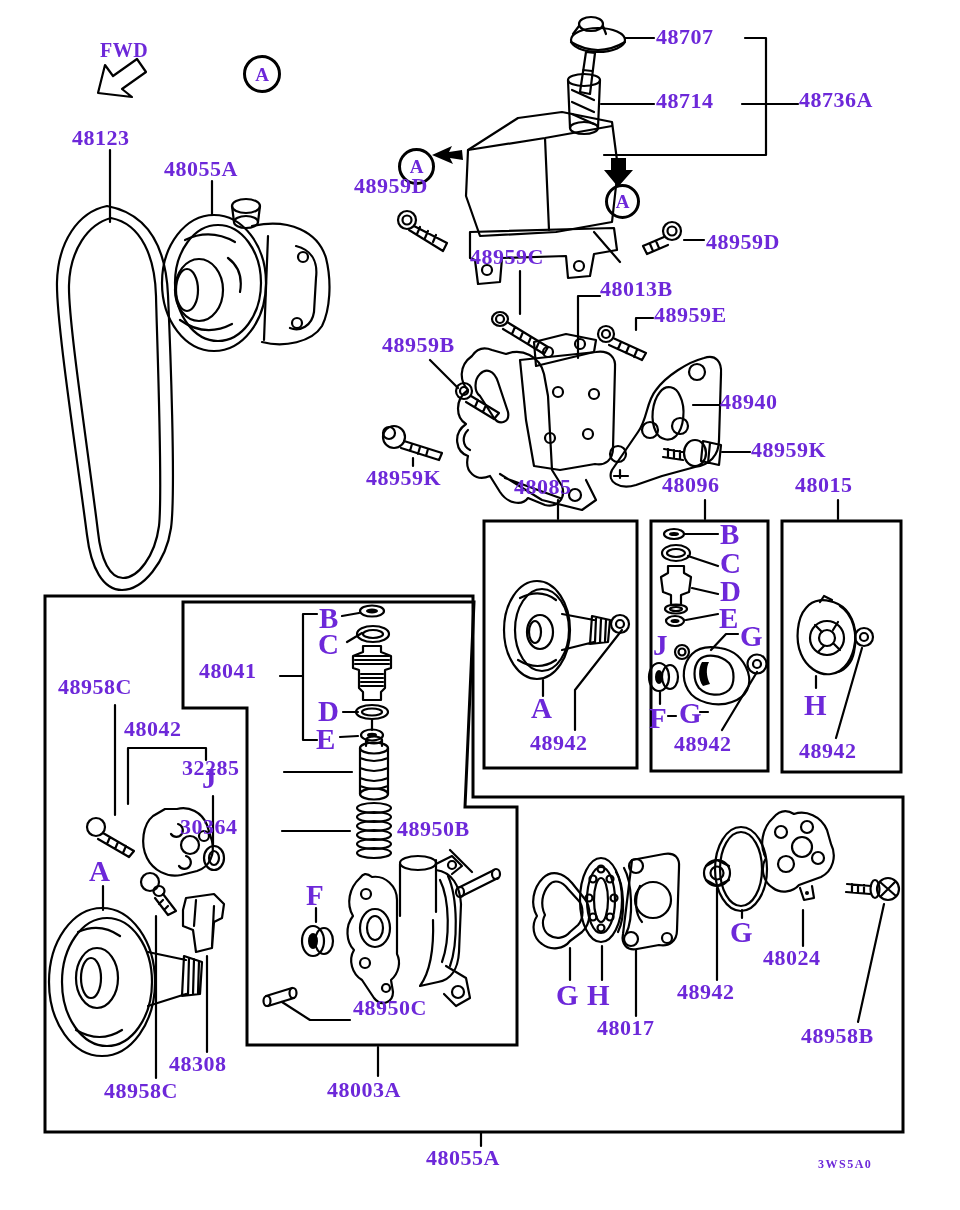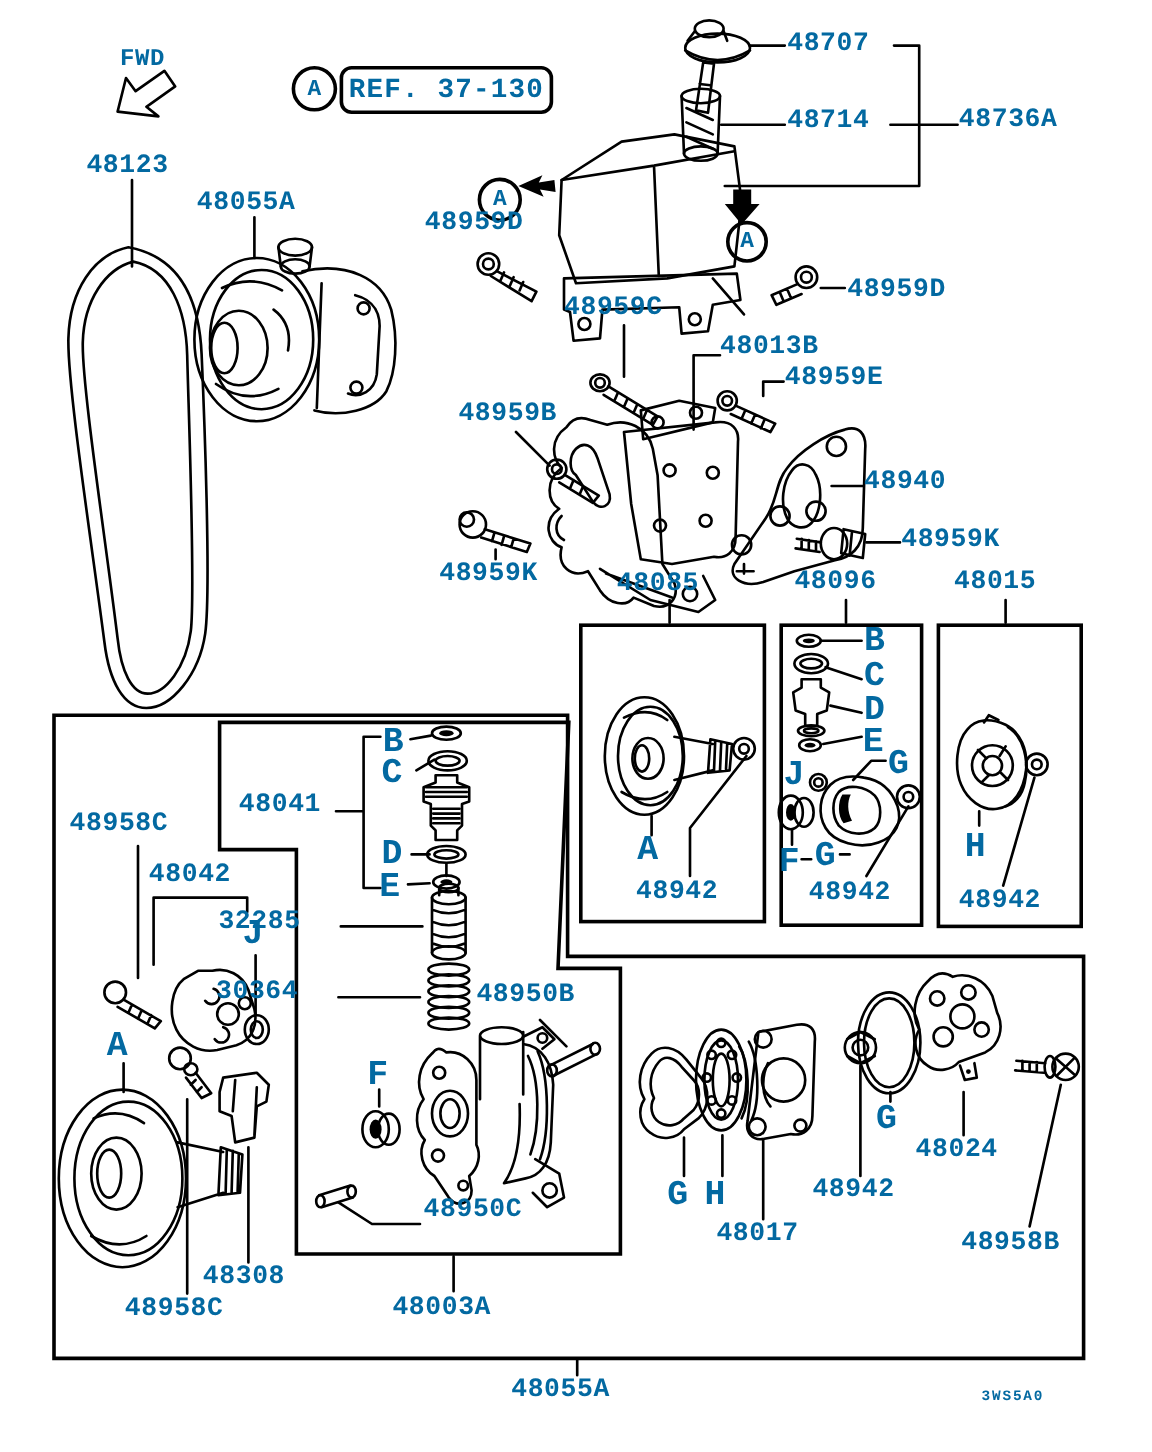--- a/index.html
+++ b/index.html
@@ -1,17 +1,17 @@
 <!DOCTYPE html>
 <html><head>
 <meta charset="utf-8">
 <style>
   html,body{margin:0;padding:0;background:#fff}
   .stage{position:relative;width:960px;height:1210px;background:#ffffff;
-         font-family:Liberation Mono, monospace;color:#0369a1;overflow:hidden}
+         font-family:Liberation Serif, serif;color:#6d28d9;overflow:hidden}
   svg{position:absolute;left:0;top:0}
   .k{fill:none;stroke:#000;stroke-width:2.2;stroke-linecap:round;stroke-linejoin:round}
   .k3{fill:none;stroke:#000;stroke-width:3;stroke-linejoin:miter}
   .blk{fill:#000;stroke:none}
   .lbl{position:absolute;font-weight:700;font-size:22px;line-height:1;
        letter-spacing:.5px;white-space:nowrap}
   .cl{font-size:29px}
   .sm{font-size:20px}
   .code{font-size:12px;letter-spacing:1.5px}
   .marker{position:absolute;border:3px solid #000;border-radius:50%;
@@ -330,23 +330,20 @@
     M570 948 L570 980 M602 946 L602 980 M636 950 L636 1016
     M717 888 L717 980 M742 910 L742 918 M803 910 L803 946
     M884 904 L858 1022
     M481 1133 L481 1146"></path>
 </svg>
 
 <div class="lbl sm" style="left:100px;top:40px">FWD</div>
 <div class="marker" style="left:243px;top:55px;width:32px;height:32px">
       <span>A</span>
     </div>
-<div class="refbox" style="left:283px;top:55px;width:172px;height:34px">
-      <span>REF. 37-130</span>
-    </div>
 <div class="marker" style="left:398px;top:148px;width:31px;height:31px">
       <span>A</span>
     </div>
 <div class="marker" style="left:605px;top:184px;width:29px;height:29px">
       <span>A</span>
     </div>
 
 <div class="lbl" style="left:72px;top:127px">48123</div>
 <div class="lbl" style="left:164px;top:158px">48055A</div>
 <div class="lbl" style="left:656px;top:26px">48707</div>

